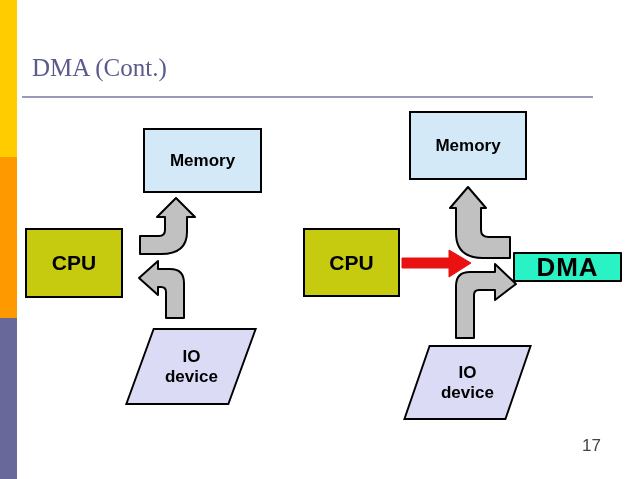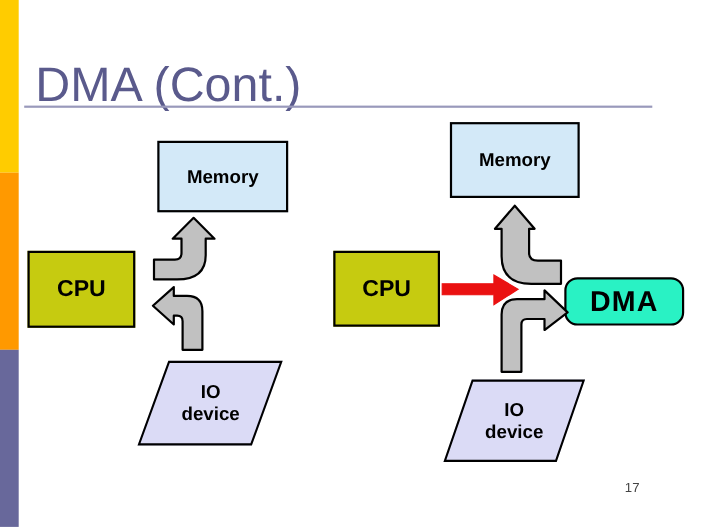--- a/index.html
+++ b/index.html
@@ -8,62 +8,62 @@
     overflow:hidden;font-family:"Liberation Sans",sans-serif;
   }
   
   .bar-seg{position:absolute;left:0;width:17px;}
   .bar-yellow{top:0;height:157px;background:var(--bar-yellow,#FFCC00);}
   .bar-orange{top:157px;height:161px;background:var(--bar-orange,#FF9900);}
   .bar-purple{top:318px;height:161px;background:var(--bar-purple,#68689B);}
   
   .title{
     position:absolute;left:32px;top:54px;
-    font-family:Liberation Sans, sans-serif;font-size:44px;line-height:1.1;
+    font-family:Liberation Serif, serif;font-size:25px;line-height:1.1;
     color:var(--title-color,#5A5A8C);white-space:nowrap;
   }
   .title-rule{
     position:absolute;left:22px;top:96px;width:571px;height:2px;
     background:var(--rule-color,#9999BB);
   }
   
   .dbox{
     position:absolute;border:2px solid #000;box-sizing:border-box;
     display:flex;align-items:center;justify-content:center;
     font-weight:bold;color:#000;
   }
   .memory{background:var(--memory-fill,#D3E9F8);font-size:17px;}
   .cpu{background:var(--cpu-fill,#C6CB10);font-size:21px;}
   .memory-left{left:143px;top:128px;width:119px;height:65px;}
   .memory-right{left:409px;top:111px;width:118px;height:69px;}
   .cpu-left{left:25px;top:228px;width:98px;height:70px;}
   .cpu-right{left:303px;top:228px;width:97px;height:69px;}
   .dma{
-    left:513px;top:252px;width:109px;height:44px;border-radius:12px;
+    left:513px;top:252px;width:109px;height:30px;border-radius:1px;
     background:var(--dma-fill,#29F2C4);font-size:26px;letter-spacing:1px;
   }
   
   .io{
     position:absolute;border:2px solid #000;box-sizing:border-box;
     background:var(--io-fill,#DBDBF6);
     display:flex;align-items:center;justify-content:center;
   }
   .io-left{left:139px;top:328px;width:104px;height:77px;transform:skewX(-20deg);}
   .io-right{left:416px;top:345px;width:103px;height:75px;transform:skewX(-19deg);}
   .io-left .io-text{transform:skewX(20deg);}
   .io-right .io-text{transform:skewX(19deg);}
   .io-text{
     font-weight:bold;font-size:17px;line-height:1.15;text-align:center;color:#000;
   }
   
   .arrows{position:absolute;left:0;top:0;width:638px;height:479px;pointer-events:none;}
   .gray-arrow{fill:var(--arrow-gray,#C1C1C1);stroke:#000;stroke-width:2;stroke-linejoin:round;}
   .red-arrow{fill:var(--arrow-red,#EA1111);stroke:var(--arrow-red,#EA1111);stroke-width:1;}
   .page-number{
-    position:absolute;left:568px;top:436px;font-size:12px;
+    position:absolute;left:582px;top:436px;font-size:17px;
     color:var(--pagenum-color,#444444);
   }
 </style>
 </head>
 <body>
 
 <div class="slide">
 
   <div class="bar-seg bar-yellow"></div>
   <div class="bar-seg bar-orange"></div>

